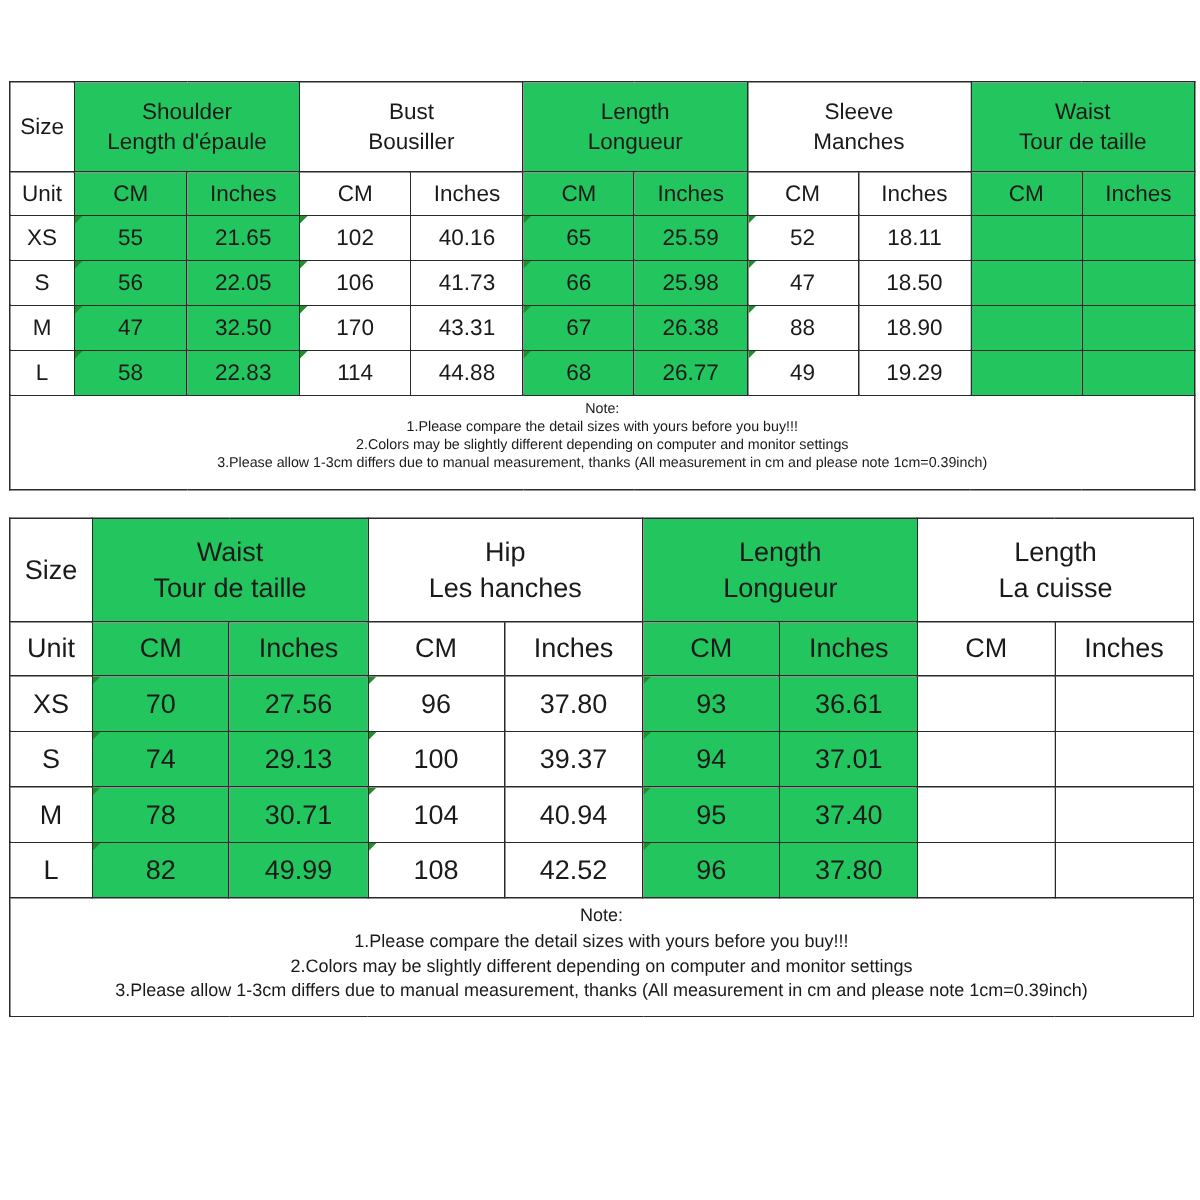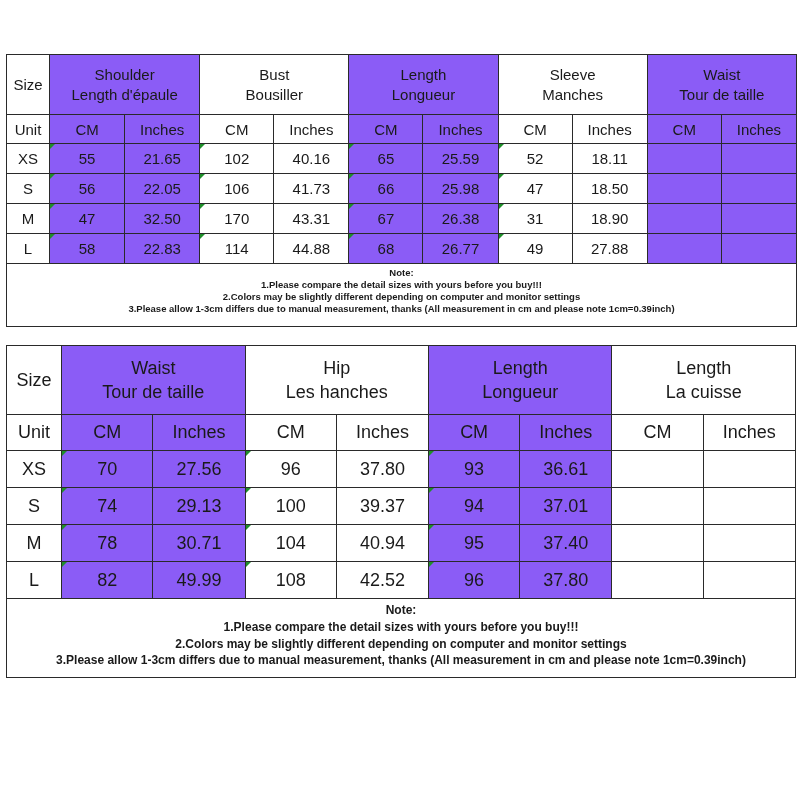--- a/index.html
+++ b/index.html
@@ -23,39 +23,38 @@
     }
     .sheet td {
       border: 1.5px solid #2a2a2a;
       text-align: center;
       vertical-align: middle;
       padding: 0;
       position: relative;
       overflow: hidden;
       white-space: nowrap;
     }
-    .gray { background: #8b5cf6; }
+    .gray { background: #22c55e; }
     .white { background: #ffffff; }
     .tri::before {
       content: "";
       position: absolute;
       left: 0;
       top: 0;
       width: 0;
       height: 0;
       border-top: 5px solid #1f8f2a;
       border-right: 5px solid transparent;
     }
     .note-cell {
       text-align: right;
       vertical-align: top !important;
       padding: 3px 2px !important;
       white-space: normal !important;
       line-height: 1.28;
-      font-weight: bold;
     }
     .hdr-line { display: block; }
 
     
     #t1 { top: 54px; width: 791px; }
     #t1 .h1 td { height: 59px; font-size: 15px; line-height: 20px; }
     #t1 .h2 td { height: 28px; font-size: 15px; }
     #t1 .dr td { height: 29px; font-size: 15px; }
     #t1 .note-cell { font-size: 9.5px; height: 56px; }
 
@@ -147,35 +146,35 @@
     <td class="gray"></td>
   </tr>
   <tr class="dr">
     <td class="white">M</td>
     <td class="gray tri">47</td>
     <td class="gray">32.50</td>
     <td class="white tri">170</td>
     <td class="white">43.31</td>
     <td class="gray tri">67</td>
     <td class="gray">26.38</td>
-    <td class="white tri">31</td>
+    <td class="white tri">88</td>
     <td class="white">18.90</td>
     <td class="gray"></td>
     <td class="gray"></td>
   </tr>
   <tr class="dr">
     <td class="white">L</td>
     <td class="gray tri">58</td>
     <td class="gray">22.83</td>
     <td class="white tri">114</td>
     <td class="white">44.88</td>
     <td class="gray tri">68</td>
     <td class="gray">26.77</td>
     <td class="white tri">49</td>
-    <td class="white">27.88</td>
+    <td class="white">19.29</td>
     <td class="gray"></td>
     <td class="gray"></td>
   </tr>
   <tr>
     <td class="white note-cell" colspan="11">
       <span class="hdr-line">Note:</span>
       <span class="hdr-line">1.Please compare the detail sizes with yours before you buy!!!</span>
       <span class="hdr-line">2.Colors may be slightly different depending on computer and monitor settings</span>
       <span class="hdr-line">3.Please allow 1-3cm differs due to manual measurement, thanks (All measurement in cm and please note 1cm=0.39inch)</span>
     </td>

